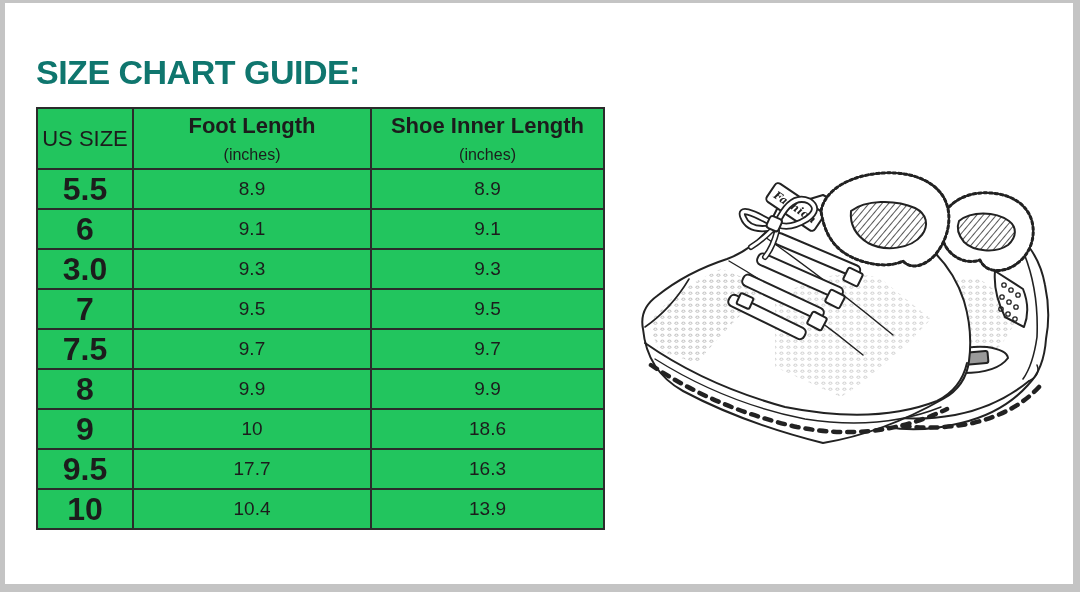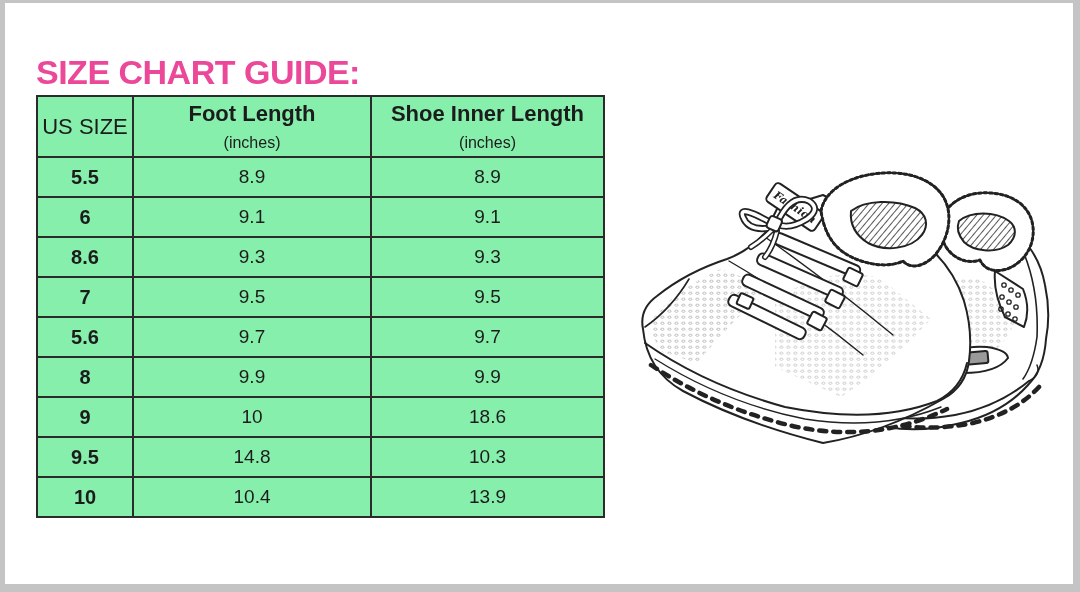--- a/index.html
+++ b/index.html
@@ -14,45 +14,45 @@
     overflow:hidden;
     font-family:"Liberation Sans", sans-serif;
     color:#1c1c1c;
   }
   #page-title{
     position:absolute;
     left:31px;top:50px;
     font-size:34px;
     font-weight:bold;
     letter-spacing:-0.5px;
-    color:#ec4899;
+    color:#0f766e;
   }
   table.size-table{
     position:absolute;
-    left:31px;top:92px;
+    left:31px;top:104px;
     width:567px;
     border-collapse:collapse;
     table-layout:fixed;
-    background:#86efac;
+    background:#22c55e;
   }
   table.size-table col.c1{width:96px;}
   table.size-table col.c2{width:238px;}
   table.size-table col.c3{width:233px;}
   table.size-table th, table.size-table td{
     border:2px solid #2b2b2b;
     text-align:center;
     vertical-align:middle;
     padding:0;
   }
   table.size-table tr.hdr{height:61px;}
   table.size-table tr.datarow{height:40px;}
   th .h-main{display:block;font-size:22px;font-weight:600;line-height:1.05;}
   th .h-main.small{font-size:22px;font-weight:400;}
   th .h-sub{display:block;font-size:16px;font-weight:400;line-height:1.0;margin-top:10px;}
-  td.size-col{font-size:20px;font-weight:600;}
+  td.size-col{font-size:32px;font-weight:600;}
   td.val-col{font-size:19px;font-weight:400;margin-top:24px;}
   #shoe-wrap{
     position:absolute;
     left:620px;top:156px;
     width:438px;height:320px;
   }
   svg text.fashion{
     font-family:"DejaVu Serif", serif;
     font-style:italic;
     font-weight:bold;
@@ -89,48 +89,48 @@
       <td class="size-col">5.5</td>
       <td class="val-col">8.9</td>
       <td class="val-col">8.9</td>
     </tr>
     <tr class="datarow">
       <td class="size-col">6</td>
       <td class="val-col">9.1</td>
       <td class="val-col">9.1</td>
     </tr>
     <tr class="datarow">
-      <td class="size-col">8.6</td>
+      <td class="size-col">3.0</td>
       <td class="val-col">9.3</td>
       <td class="val-col">9.3</td>
     </tr>
     <tr class="datarow">
       <td class="size-col">7</td>
       <td class="val-col">9.5</td>
       <td class="val-col">9.5</td>
     </tr>
     <tr class="datarow">
-      <td class="size-col">5.6</td>
+      <td class="size-col">7.5</td>
       <td class="val-col">9.7</td>
       <td class="val-col">9.7</td>
     </tr>
     <tr class="datarow">
       <td class="size-col">8</td>
       <td class="val-col">9.9</td>
       <td class="val-col">9.9</td>
     </tr>
     <tr class="datarow">
       <td class="size-col">9</td>
       <td class="val-col">10</td>
       <td class="val-col">18.6</td>
     </tr>
     <tr class="datarow">
       <td class="size-col">9.5</td>
-      <td class="val-col">14.8</td>
-      <td class="val-col">10.3</td>
+      <td class="val-col">17.7</td>
+      <td class="val-col">16.3</td>
     </tr>
     <tr class="datarow">
       <td class="size-col">10</td>
       <td class="val-col">10.4</td>
       <td class="val-col">13.9</td>
     </tr>
   </tbody>
     </table>
 
   <div id="shoe-wrap">

